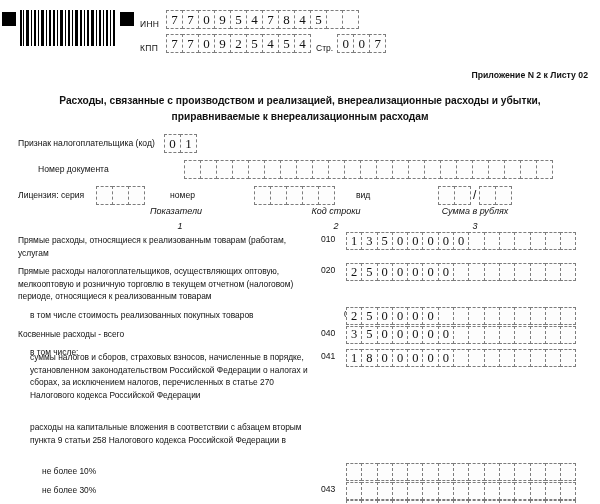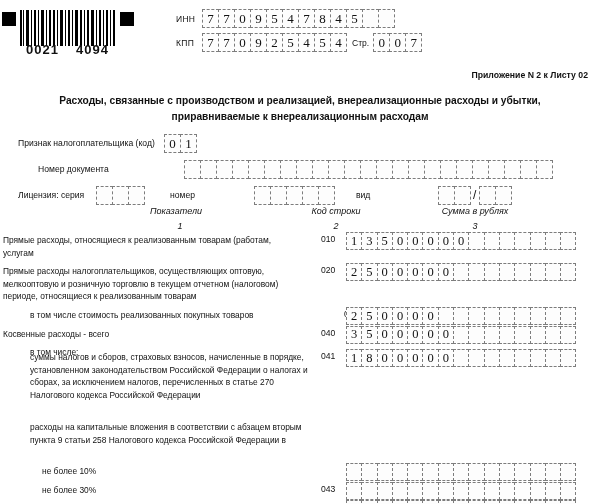--- a/index.html
+++ b/index.html
@@ -32,21 +32,21 @@
     position: absolute; left: 20px; top: 42px;
     width: 95px;
     font-size: 13px; font-weight: bold;
     letter-spacing: 1px;
     display: flex; justify-content: space-between;
     padding: 0 6px;
     font-family: "Liberation Sans", sans-serif;
   }
 
   .idblock { position: absolute; left: 140px; top: 8px; }
-  .idrow { display: flex; align-items: center; height: 21px; margin-bottom: 3px; margin-left: 36px; }
+  .idrow { display: flex; align-items: flex-end; height: 21px; margin-bottom: 3px; }
   .idlabel {
     font-size: 8.5px; width: 26px; text-align: left;
     letter-spacing: .3px;
   }
   .idrow .inline-lbl {
     font-size: 8.5px; margin: 0 4px 0 6px;
   }
 
   
   .cells { display: flex; }
@@ -99,21 +99,21 @@
   .thn { position: absolute; font-size: 9px; font-style: italic; top: 15px; text-align: center; }
   .thn-1 { left: 120px; width: 120px; }
   .thn-2 { left: 300px; width: 72px; }
   .thn-3 { left: 400px; width: 150px; }
 
   
   .tbody { position: absolute; left: 0; top: 234px; width: 600px; }
   .trow { position: relative; }
 
   .rlabel {
-    position: absolute; left: 3px; top: 0;
+    position: absolute; left: 18px; top: 0;
     width: 300px;
     font-size: 8.4px; line-height: 12.6px;
   }
   .rlabel.indent { left: 30px; width: 290px; }
   .rlabel.indent2 { left: 42px; width: 278px; }
 
   .rcode {
     position: absolute; left: 321px;
     font-size: 8.6px; width: 22px; text-align: left;
   }
@@ -151,24 +151,20 @@
       <rect x="67" y="0" width="2" height="36" fill="#000"></rect>
       <rect x="71" y="0" width="3" height="36" fill="#000"></rect>
       <rect x="76" y="0" width="1" height="36" fill="#000"></rect>
       <rect x="79" y="0" width="2" height="36" fill="#000"></rect>
       <rect x="83" y="0" width="1" height="36" fill="#000"></rect>
       <rect x="86" y="0" width="2" height="36" fill="#000"></rect>
       <rect x="90" y="0" width="1" height="36" fill="#000"></rect>
       <rect x="93" y="0" width="2" height="36" fill="#000"></rect>
     </svg>
   </div>
-  <div class="barcode-digits">
-    <span>0021</span>
-    <span>4094</span>
-  </div>
 
   <div class="idblock">
 
     <div class="idrow">
       <span class="idlabel">ИНН</span>
       <span class="cells">
           <span class="cell filled">7</span>
           <span class="cell filled">7</span>
           <span class="cell filled">0</span>
           <span class="cell filled">9</span>

